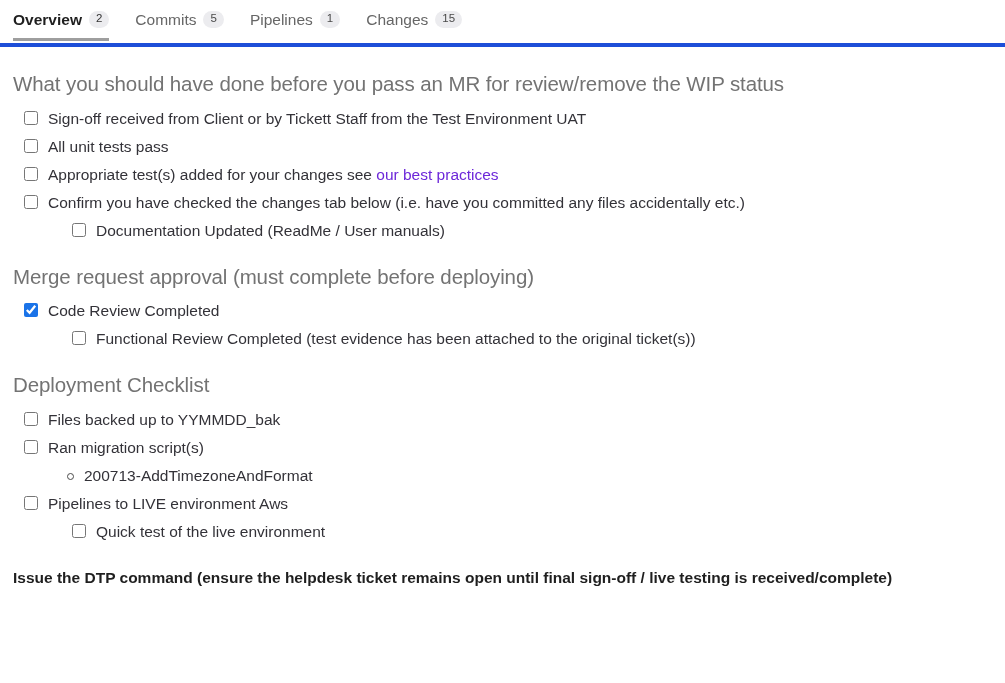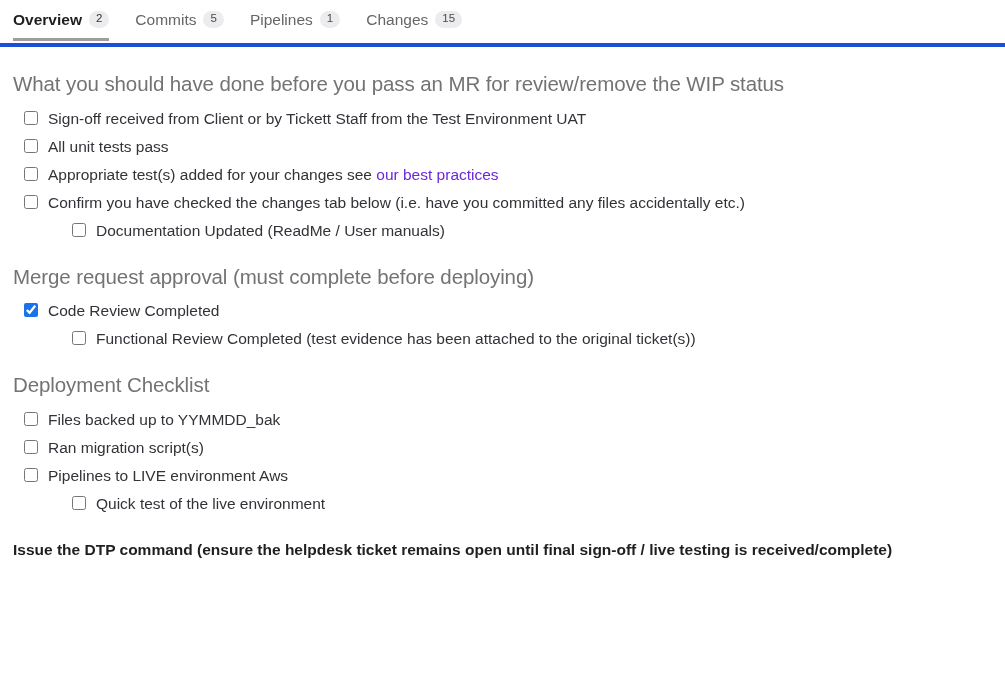--- a/index.html
+++ b/index.html
@@ -207,20 +207,23 @@
   <h2 class="section-title">Deployment Checklist</h2>
 
   <ul class="task-list">
     <li class="task-item">
       <input type="checkbox" class="task-checkbox" style="">
       <span>Files backed up to YYMMDD_bak</span>
     </li>
     <li class="task-item">
       <input type="checkbox" class="task-checkbox" style="">
       <span>Ran migration script(s)</span>
+      <ul class="sub-list">
+        <li class="sub-item">200713-AddTimezoneAndFormat</li>
+      </ul>
     </li>
     <li class="task-item">
       <input type="checkbox" class="task-checkbox" style="">
       <span>Pipelines to LIVE environment Aws</span>
     </li>
     <li class="task-item">
       <input type="checkbox" class="task-checkbox" style="">
       <span>Quick test of the live environment</span>
     </li>
   </ul>

